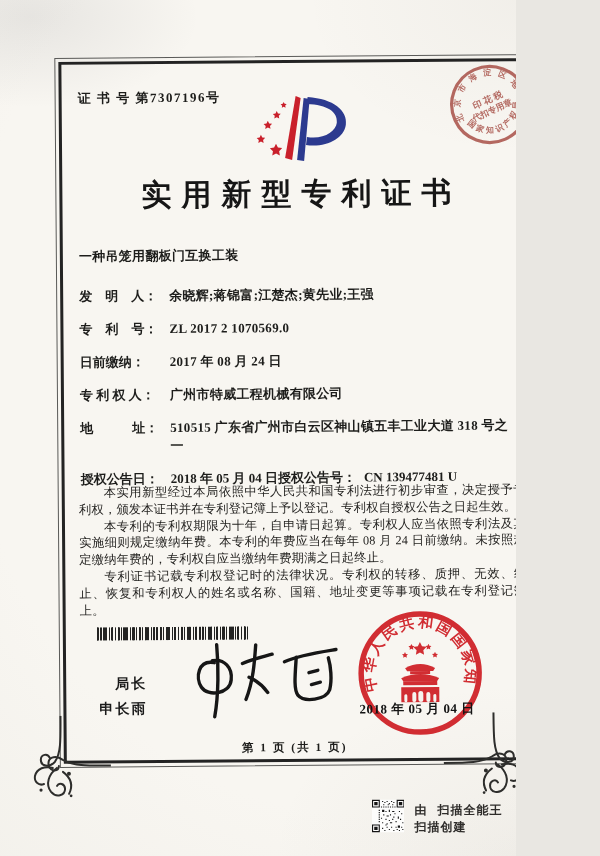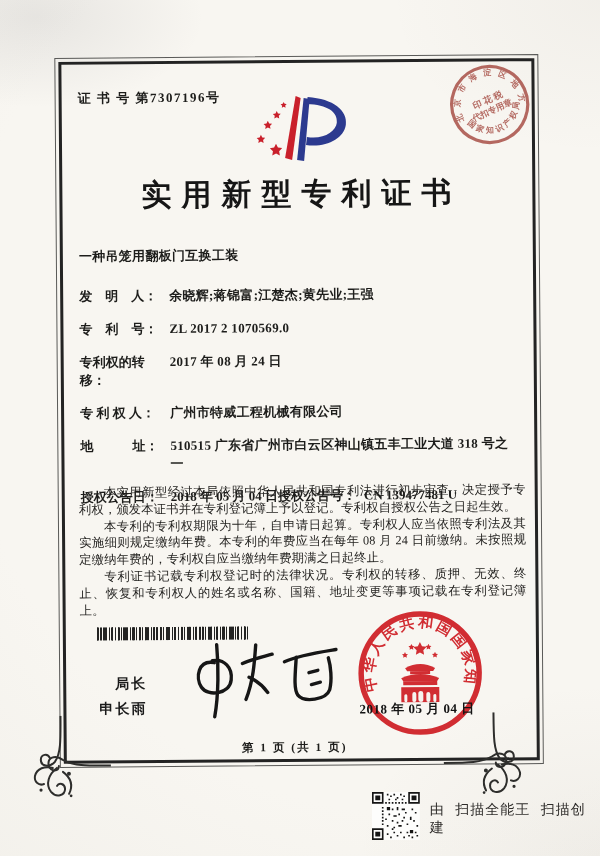--- a/index.html
+++ b/index.html
@@ -1,16 +1,16 @@
 <!DOCTYPE html>
 <html><head>
 <meta charset="utf-8">
 <style>
   html,body{margin:0;padding:0;background:#e9e7e2;}
-  .page{position:relative;width:600px;height:856px;overflow:hidden;
+  .page{position:relative;width:516px;height:856px;overflow:hidden;
         background:radial-gradient(140% 100% at 70% 40%, #f8f6f1 55%, #efede7 100%);
         font-family:"Liberation Serif","DejaVu Serif",serif;color:#1d1d1b;}
   .page::before{content:"";position:absolute;inset:0;pointer-events:none;
         background:radial-gradient(240px 130px at 6% 2%, rgba(80,80,88,.10), transparent 70%),
                    radial-gradient(300px 220px at 100% 0%, rgba(120,110,100,.05), transparent 70%),
                    radial-gradient(340px 240px at 100% 100%, rgba(120,110,100,.06), transparent 72%);}
   .tilt{position:absolute;inset:0;transform:rotate(-0.45deg);transform-origin:300px 400px;}
 
   
   .frame{position:absolute;left:57px;top:56px;width:482px;height:708px;border:1px solid #5a5a58;}
@@ -51,21 +51,21 @@
   .stamp{position:absolute;left:450px;top:64px;transform:rotate(-24deg);opacity:.8;mix-blend-mode:multiply;}
 
   .flourish{position:absolute;}
   .flourish.bl{left:8px;top:714px;}
   .flourish.br{left:441px;top:714px;transform:scaleX(-1);}
 
   .page-footer{position:absolute;left:57px;top:740px;width:470px;text-align:center;
                font-size:11.5px;font-weight:bold;letter-spacing:2px;}
 
   .scan-caption{position:absolute;left:372px;top:792px;display:flex;align-items:center;}
-  .scan-caption .txt{margin-left:10px;font-size:14px;font-weight:400;letter-spacing:1px;
+  .scan-caption .txt{margin-left:10px;font-size:12px;font-weight:700;letter-spacing:1px;
                      word-spacing:6px;color:#2e2c2a;margin-top:6px;}
 </style>
 </head>
 <body>
 
 <div class="page">
   <div class="tilt">
 
     <div class="frame">
       <div class="frame-inner"></div>
@@ -128,21 +128,21 @@
       </div>
       <div class="frow">
         <span class="lab">发　明　人：</span>
         <span class="val">余晓辉;蒋锦富;江楚杰;黄先业;王强</span>
       </div>
       <div class="frow">
         <span class="lab">专　利　号：</span>
         <span class="val">ZL 2017 2 1070569.0</span>
       </div>
       <div class="frow">
-        <span class="lab">专利权的转移：</span>
+        <span class="lab">日前缴纳：</span>
         <span class="val">2017 年 08 月 24 日</span>
       </div>
       <div class="frow">
         <span class="lab">专 利 权 人：</span>
         <span class="val">广州市特威工程机械有限公司</span>
       </div>
       <div class="frow">
         <span class="lab">地　　　址：</span>
         <span class="val">510515 广东省广州市白云区神山镇五丰工业大道 318 号之一</span>
       </div>

